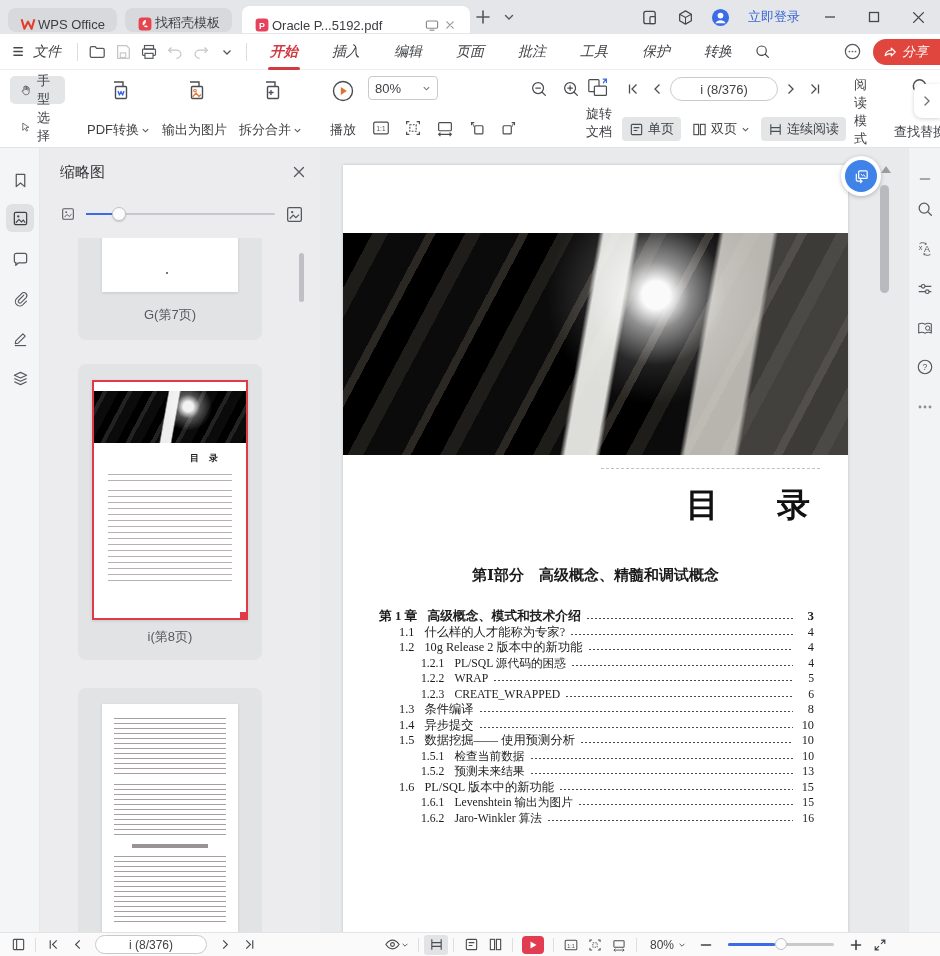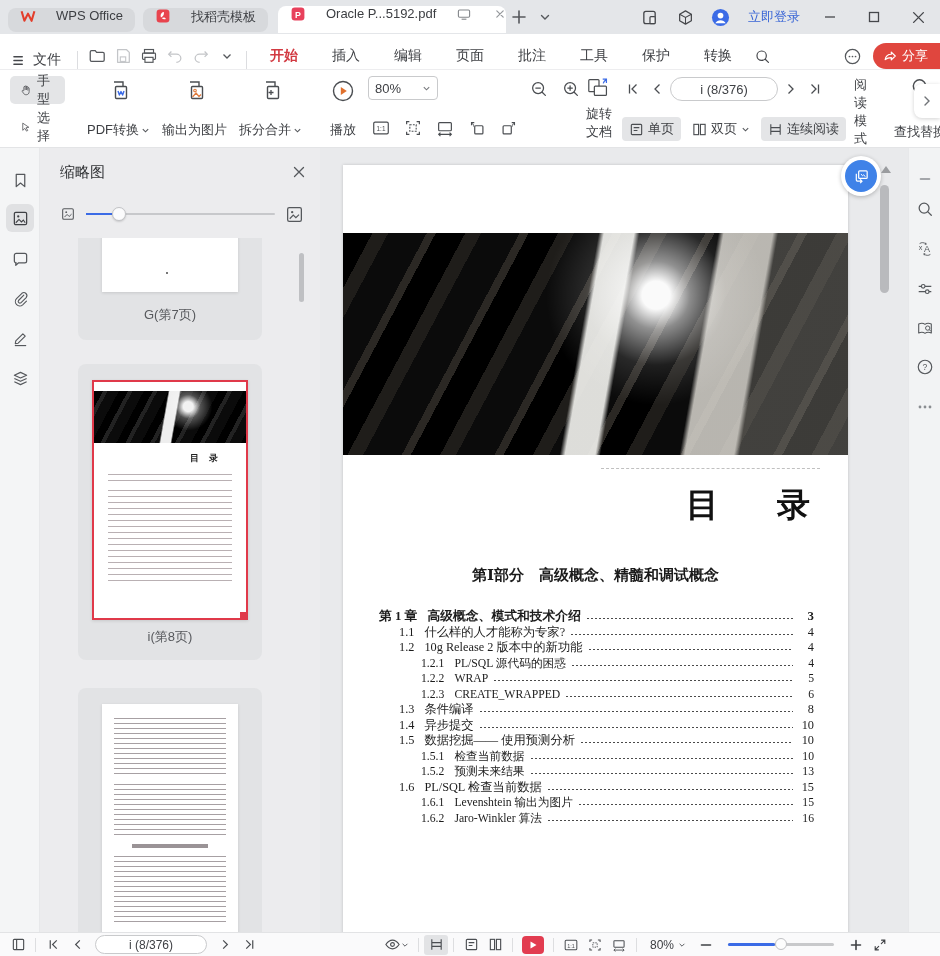--- a/index.html
+++ b/index.html
@@ -7,33 +7,33 @@
   --wps-red:#e33e2b; --accent-blue:#3b6be6; --float-blue:#3f82e8; --login-blue:#3a66d6;
   --select-red:#e0394a; --play-red:#e23c50;
   --ui-text:#3f4145; --ui-muted:#6b6e73; --sel-bg:#e4e5e7;
 }
 *{margin:0;padding:0;box-sizing:border-box;}
 body{font-family:"Liberation Sans",sans-serif;background:#cfd1d4;}
 .window{position:relative;width:940px;height:956px;background:#e9eaec;overflow:hidden;color:var(--ui-text);}
 
 
 .titlebar{position:absolute;left:0;top:0;width:940px;height:34px;background:#e4e6e9;display:flex;align-items:center;}
-.tab{height:27px;margin-top:5px;display:flex;align-items:flex-start;gap:20px;padding:0 12px;border-radius:8px 8px 0 0;font-size:13px;color:#3c3e42;}
+.tab{height:27px;margin-top:5px;display:flex;align-items:flex-end;gap:2px;padding:0 12px;border-radius:8px 8px 0 0;font-size:13px;color:#3c3e42;}
 .tab.pill{background:#d7d9dc;border-radius:8px;height:24px;margin-left:8px;}
 .tab.active{background:#ffffff;margin-left:10px;width:228px;}
 .tab .tlabel{white-space:nowrap;}
 .mini-ic{width:16px;height:16px;flex:0 0 auto;}
 .newtab,.tabchev{width:26px;height:26px;display:flex;align-items:center;justify-content:center;color:#55585c;}
 .titlebar-right{margin-left:auto;display:flex;align-items:center;gap:0;height:34px;}
 .tbtn{width:36px;height:34px;display:flex;align-items:center;justify-content:center;}
 .login{display:flex;align-items:center;gap:18px;font-size:13px;color:var(--login-blue);padding:0 8px;}
 .winctl{width:44px;height:34px;display:flex;align-items:center;justify-content:center;color:#45474b;}
 
 
-.menubar{position:absolute;left:0;top:34px;width:940px;height:36px;background:#ffffff;display:flex;align-items:flex-end;font-size:14px;border-bottom:1px solid #ededef;}
+.menubar{position:absolute;left:0;top:34px;width:940px;height:36px;background:#ffffff;display:flex;align-items:center;font-size:14px;border-bottom:1px solid #ededef;font-style:italic;}
 .filebtn{display:flex;align-items:center;gap:6px;padding:0 10px 0 12px;font-size:14px;}
 .vdiv{width:1px;height:18px;background:#dcdde0;margin:0 6px;}
 .qicon{width:26px;height:26px;display:flex;align-items:center;justify-content:center;}
 .menu-item{padding:4px 14px;margin:0 3px;color:#3c3e42;position:relative;}
 .menu-item.active{color:var(--accent-red);font-weight:bold;}
 .menu-item.active::after{content:"";position:absolute;left:12px;right:12px;bottom:-5px;height:3px;background:var(--accent-red);border-radius:2px;}
 .share-btn{display:flex;align-items:center;gap:5px;background:var(--share-red);color:#fff;font-size:13px;height:26px;padding:0 12px 0 10px;border-radius:13px 0 0 13px;margin-left:8px;}
 
 
 .toolbar{position:absolute;left:0;top:70px;width:940px;height:78px;background:#ffffff;border-bottom:1px solid #e3e4e6;display:flex;align-items:stretch;padding:6px 0 6px 10px;}
@@ -667,21 +667,21 @@
 
   <div class="toc-row lvl2">
     <span class="toc-num">1.5.2</span>
     <span class="toc-text">预测未来结果</span>
     <span class="leader"></span>
     <span class="toc-page">13</span>
   </div>
 
   <div class="toc-row lvl1">
     <span class="toc-num">1.6</span>
-    <span class="toc-text">PL/SQL 检查当前数据</span>
+    <span class="toc-text">PL/SQL 版本中的新功能</span>
     <span class="leader"></span>
     <span class="toc-page">15</span>
   </div>
 
   <div class="toc-row lvl2">
     <span class="toc-num">1.6.1</span>
     <span class="toc-text">Levenshtein 输出为图片</span>
     <span class="leader"></span>
     <span class="toc-page">15</span>
   </div>

